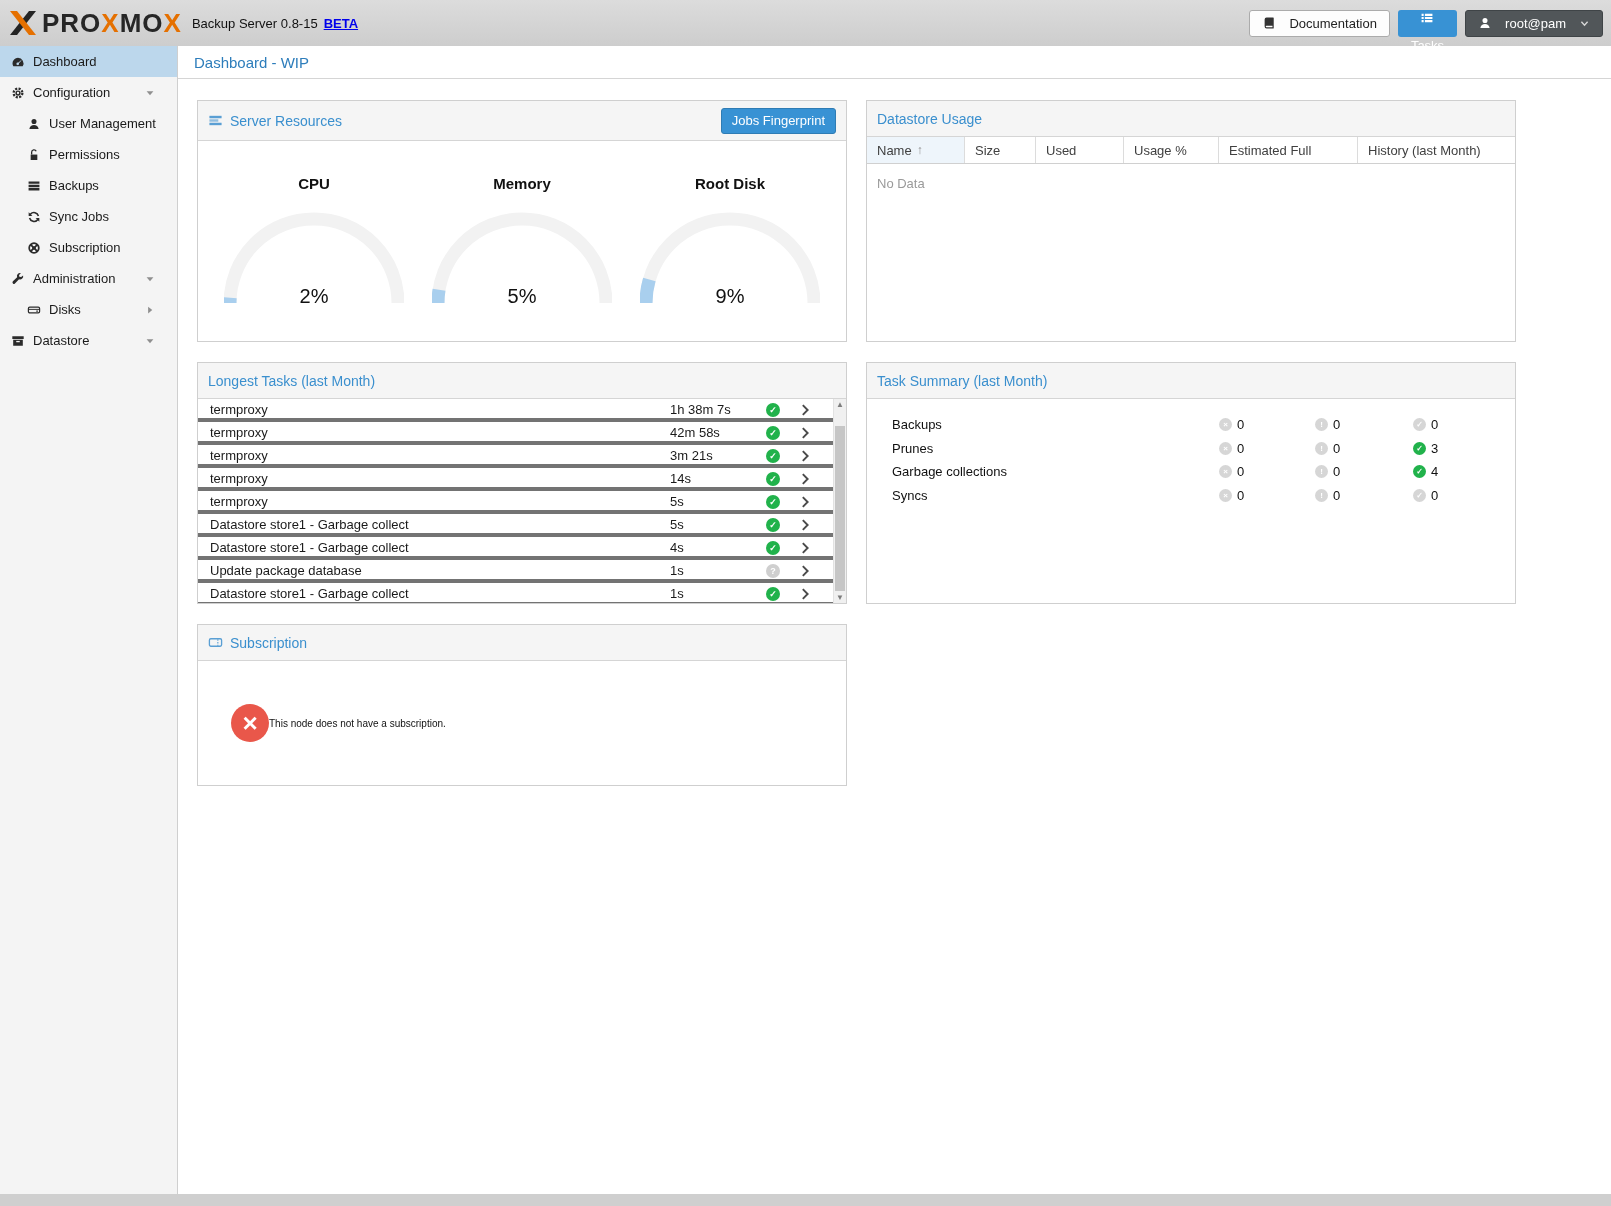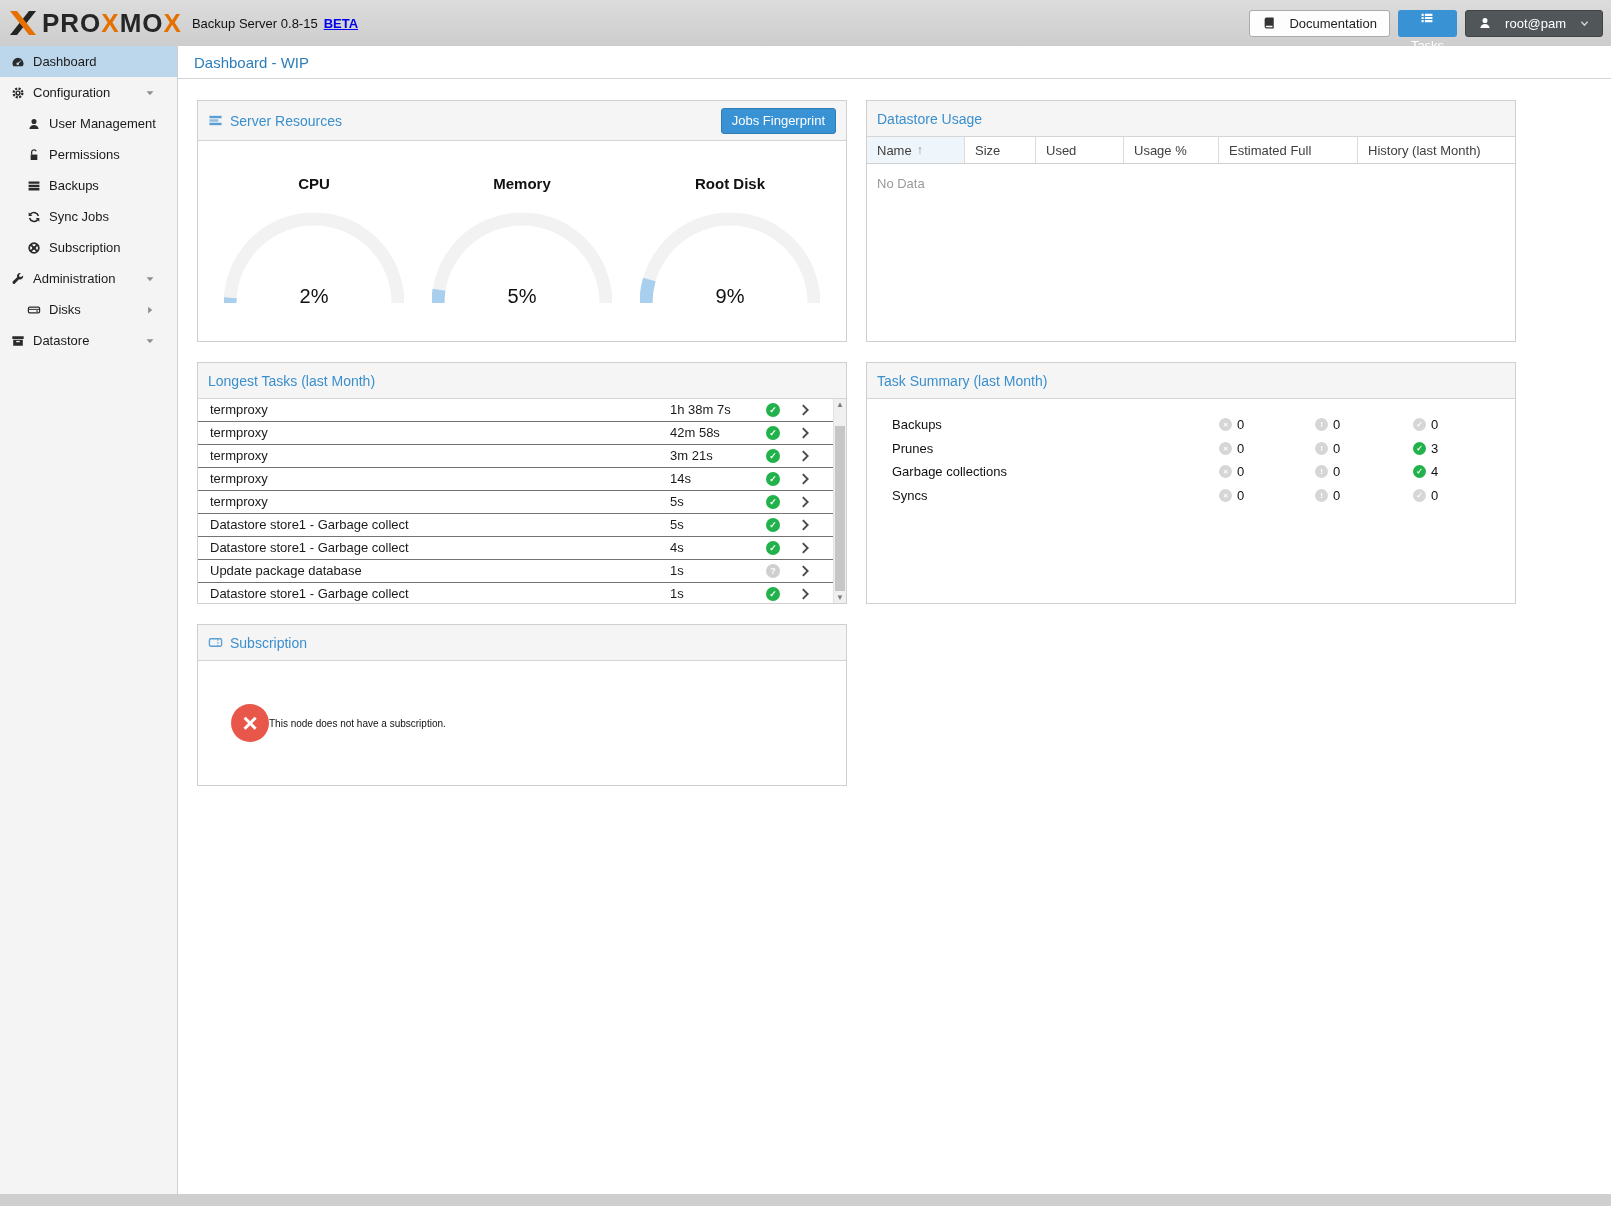--- a/index.html
+++ b/index.html
@@ -66,21 +66,21 @@
   .tbl-hd { display:flex; height:27px; border-bottom:1px solid #d0d0d0; font-size:13px; color:#404040; }
   .tbl-hd .cell { border-right:1px solid #dcdcdc; display:flex; align-items:center;
     padding-left:10px; cursor:pointer; white-space:nowrap; overflow:hidden; }
   .tbl-hd .cell.sorted { background:#eef5fb; }
   .tbl-hd .sort-arrow { color:#8f8f8f; margin-left:5px; font-size:12px; }
   .empty-text { font-size:13px; color:#9a9a9a; padding:12px 10px; }
 
   
   .task-list { position:absolute; inset:0; overflow:hidden; }
   .task-rows { position:absolute; left:0; top:0; right:13px; }
-  .task-row { height:23px; position:relative; border-bottom:1px solid #737373; font-size:13px;
+  .task-row { height:23px; position:relative; border-bottom:4px solid #737373; font-size:13px;
     color:#1a1a1a; cursor:pointer; background:#fff; }
   .task-row .t-name { position:absolute; left:12px; top:3px; }
   .task-row .t-dur { position:absolute; left:472px; top:3px; }
   .task-row .t-status { position:absolute; left:568px; top:4px; }
   .task-row .t-chev { position:absolute; left:600px; top:4px; font-size:14px; color:#4a4a4a; }
   .circle-ic { width:14px; height:14px; border-radius:50%; color:#fff; font-size:9px; font-weight:bold;
     display:flex; align-items:center; justify-content:center; }
   .circle-ic.ok { background:var(--green); }
   .circle-ic.unknown { background:#cfcfcf; }
   .scrollbar { position:absolute; top:0; right:0; bottom:0; width:13px; background:#f0f0f0;

